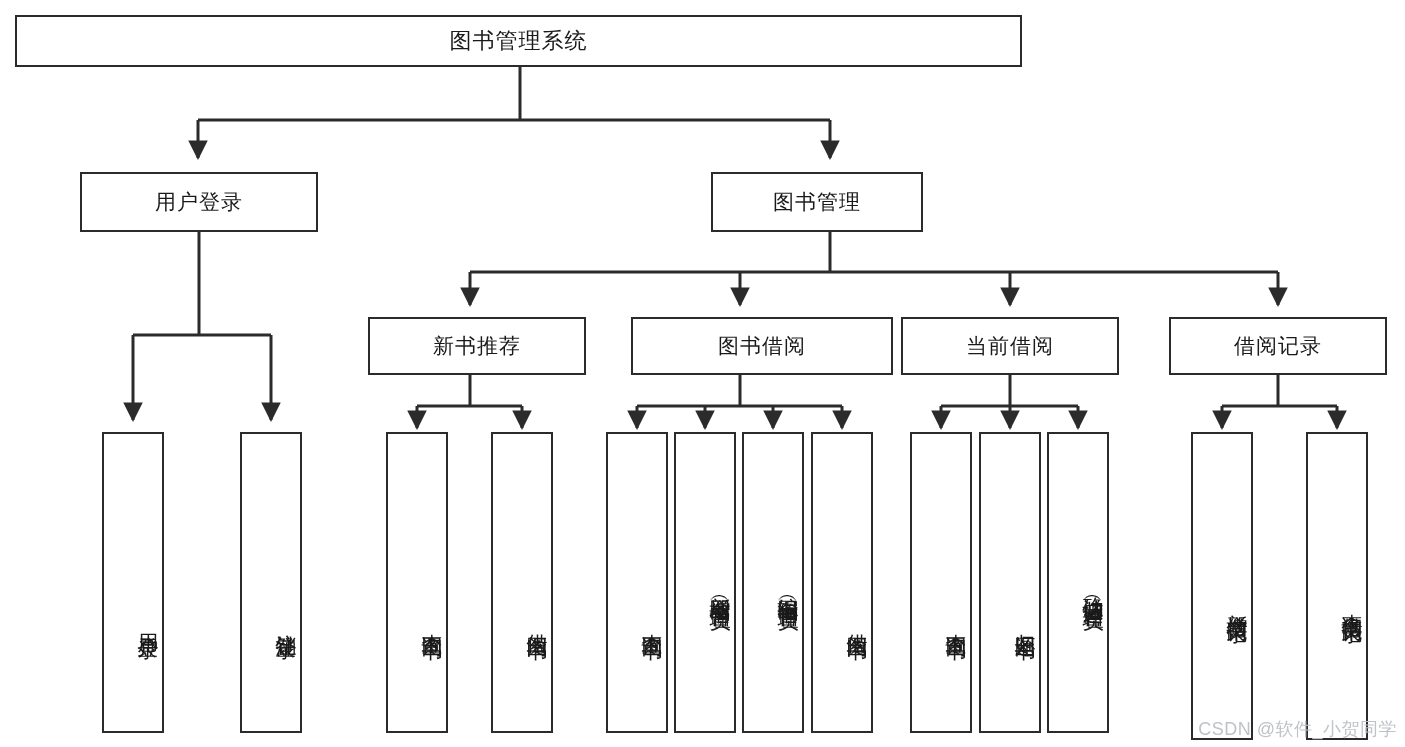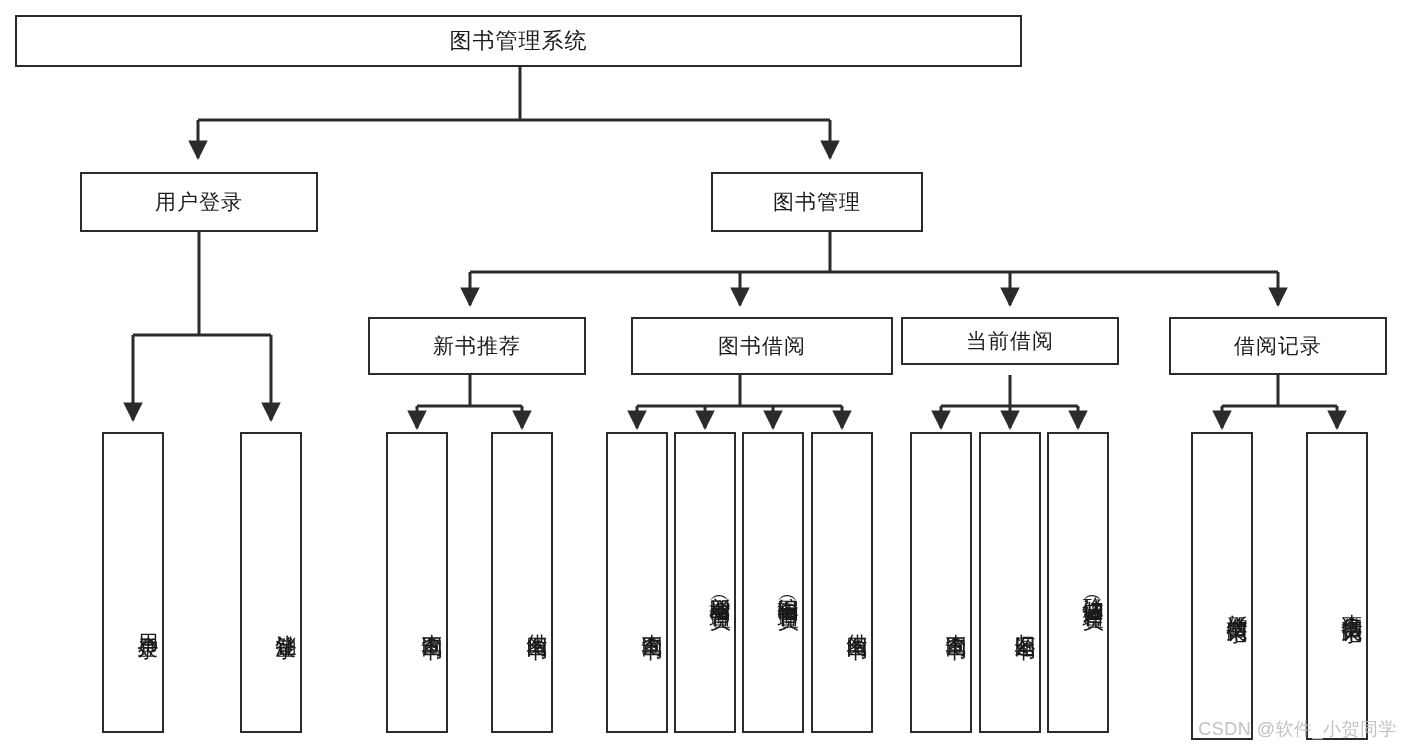--- a/index.html
+++ b/index.html
@@ -147,21 +147,21 @@
   </div>
 
   <div class="node horizontal" style="left:361px; top:317px; width:218px; height:58px;margin-left:7px;">
     <span class="label">新书推荐</span>
   </div>
 
   <div class="node horizontal" style="left:631px; top:317px; width:262px; height:58px;">
     <span class="label">图书借阅</span>
   </div>
 
-  <div class="node horizontal" style="left:901px; top:317px; width:218px; height:48px;">
+  <div class="node horizontal" style="left:901px; top:317px; width:218px; height:58px;">
     <span class="label">当前借阅</span>
   </div>
 
   <div class="node horizontal" style="left:1169px; top:317px; width:218px; height:58px;">
     <span class="label">借阅记录</span>
   </div>
 
   <div class="node vertical pad-low" style="left:102px; top:432px; width:62px; height:301px;">
     <span class="label">用户登录</span>
   </div>

